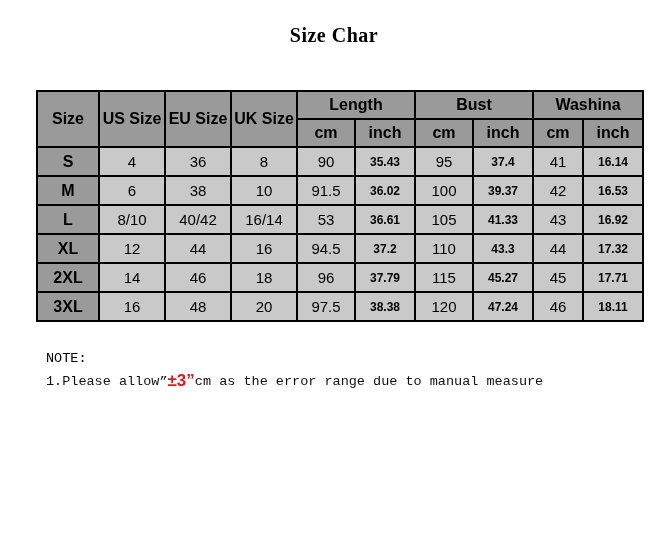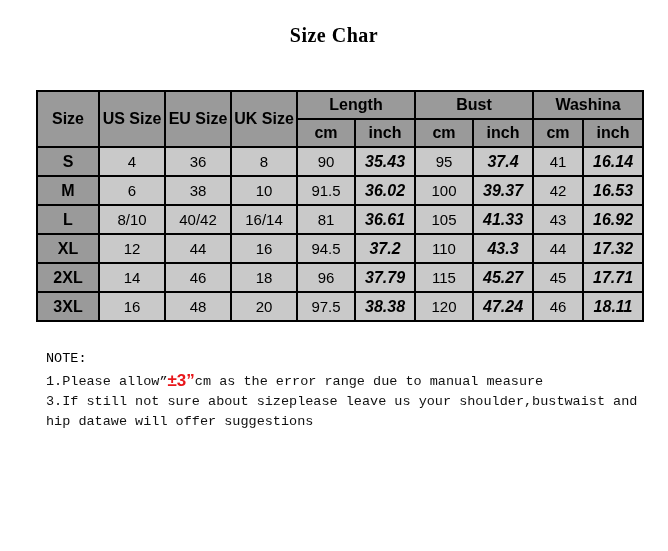--- a/index.html
+++ b/index.html
@@ -68,23 +68,22 @@
     height: 27px;
   }
   
   .dcell {
     background: #c9c9c9;
     font-size: 15px;
     height: 27px;
     font-weight: normal;
   }
   .dcell.bold-ital {
-    font-style: italic;
-    font-weight: bold;
-    font-size: 16px;
+    font-weight: bold;
+    font-size: 12px;
   }
   .notes {
     position: absolute;
     left: 46px;
     top: 325px;
     width: 600px;
     font-family: "Liberation Mono", monospace;
     font-size: 13.5px;
     line-height: 20px;
     color: #000000;
@@ -170,21 +169,21 @@
           <td class="dcell">100</td>
           <td class="dcell bold-ital">39.37</td>
           <td class="dcell">42</td>
           <td class="dcell bold-ital">16.53</td>
         </tr>
         <tr>
           <td class="sizecell">L</td>
           <td class="dcell">8/10</td>
           <td class="dcell">40/42</td>
           <td class="dcell">16/14</td>
-          <td class="dcell">81</td>
+          <td class="dcell">53</td>
           <td class="dcell bold-ital">36.61</td>
           <td class="dcell">105</td>
           <td class="dcell bold-ital">41.33</td>
           <td class="dcell">43</td>
           <td class="dcell bold-ital">16.92</td>
         </tr>
         <tr>
           <td class="sizecell">XL</td>
           <td class="dcell">12</td>
           <td class="dcell">44</td>
@@ -220,16 +219,15 @@
           <td class="dcell">46</td>
           <td class="dcell bold-ital">18.11</td>
         </tr>
       </tbody>
     </table>
   </div>
 
   <div class="notes">
     <div class="note-head">NOTE:</div>
     <p class="note-line"><span>1.Please allow”</span><span class="red-emph">±3”</span><span>cm as the error range due to manual measure</span></p>
-    <p class="note-line">3.If still not sure about sizeplease leave us your shoulder,bustwaist and hip datawe will offer suggestions</p>
   </div>
 
 </div>
 
 </body></html>

